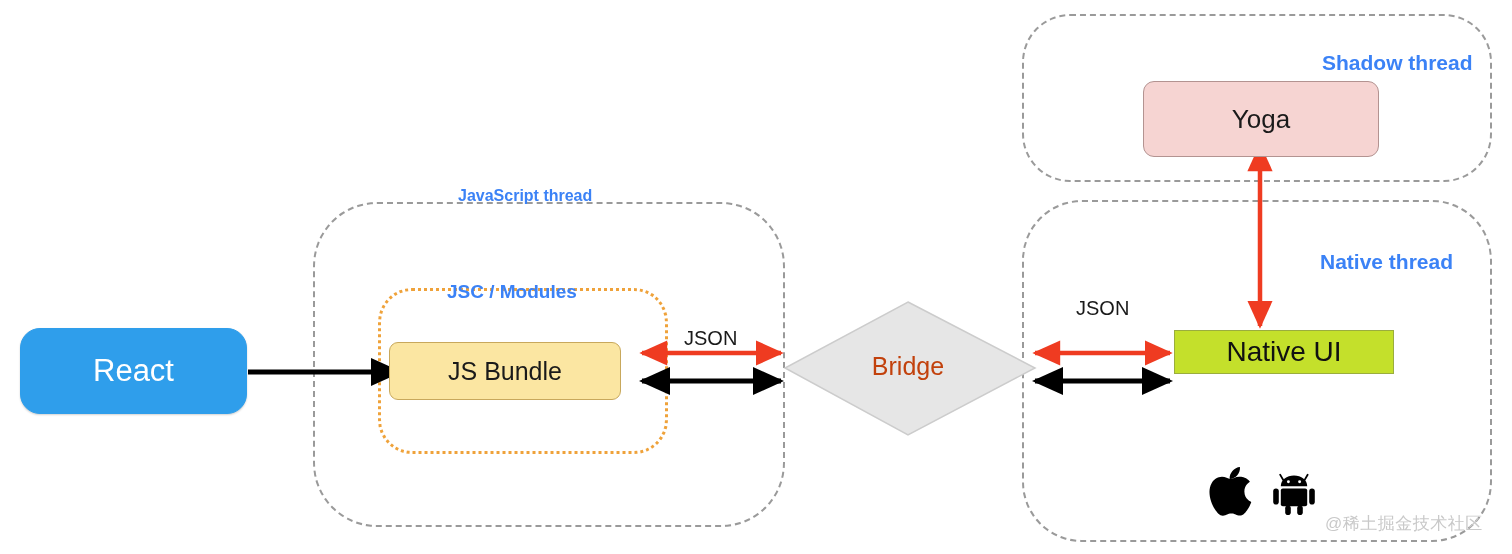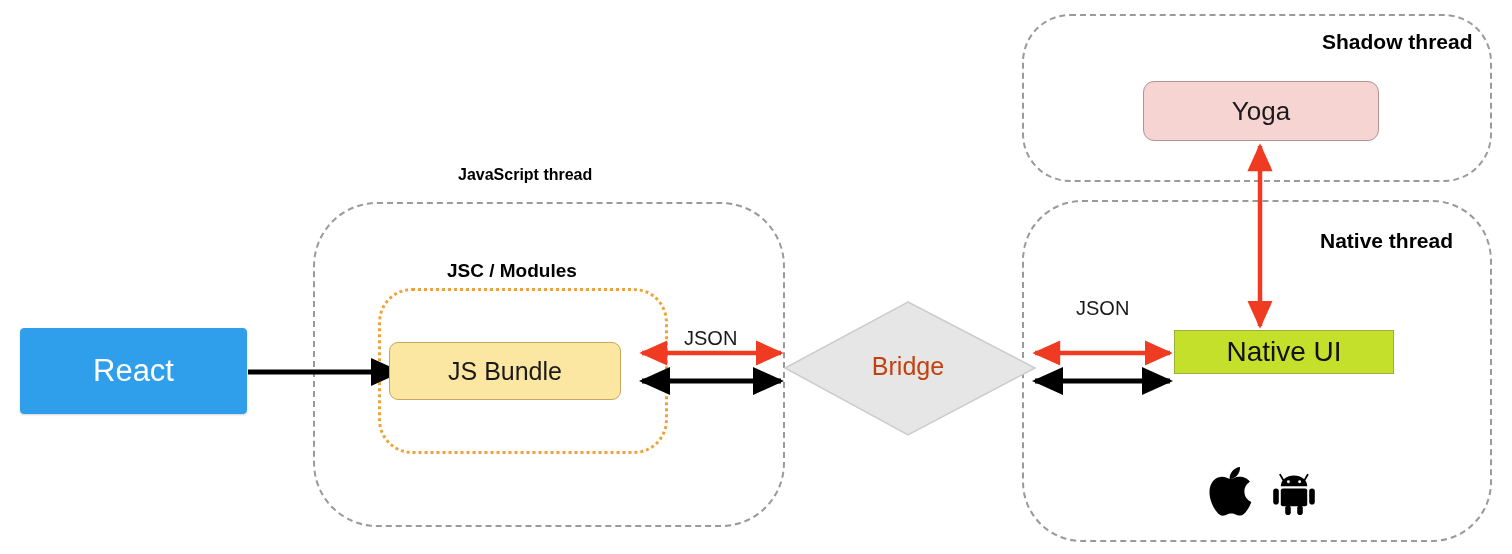--- a/index.html
+++ b/index.html
@@ -45,59 +45,60 @@
     height: 166px;
     border: 3px dotted #efa23a;
     border-radius: 34px;
     box-sizing: border-box;
   }
 
   
   .thread-label {
     position: absolute;
     font-weight: bold;
-    color: #000000;
+    color: #3b82f6;
     white-space: nowrap;
+    margin-top: 21px;
   }
   .lbl-shadow { left: 1322px; top: 30px;  font-size: 21px; }
   .lbl-native { left: 1320px; top: 229px; font-size: 21px; }
   .lbl-js     { left: 458px;  top: 166px; font-size: 16px; }
   .lbl-engine { left: 447px;  top: 260px; font-size: 19px; }
 
   
   .node {
     position: absolute;
     box-sizing: border-box;
     display: flex;
     align-items: center;
     justify-content: center;
     text-align: center;
   }
 
   #react-node {
     left: 20px; top: 328px; width: 227px; height: 86px;
     background: #2f9eeb;
     border: 1px solid #2f9eeb;
-    border-radius: 4px;
+    border-radius: 20px;
     color: #ffffff;
     font-size: 31px;
     box-shadow: 0 1px 2px rgba(0,0,0,0.18);
   }
 
   #js-bundle-node {
     left: 389px; top: 342px; width: 232px; height: 58px;
     background: #fbe6a2;
     border: 1px solid #c8a85c;
     border-radius: 9px;
     color: #1a1a1a;
     font-size: 25px;
   }
 
   #yoga-node {
-    left: 1143px; top: 81px; width: 236px; height: 60px;
+    left: 1143px; top: 81px; width: 236px; height: 76px;
     background: #f6d4d2;
     border: 1px solid #b39391;
     border-radius: 11px;
     color: #1a1a1a;
     font-size: 26px;
   }
 
   #native-ui-node {
     left: 1174px; top: 330px; width: 220px; height: 44px;
     background: #c4e02b;
@@ -238,14 +239,15 @@
       <rect x="22" y="44" width="66" height="44" rx="5"></rect>
 
       <rect x="3" y="44" width="14" height="40" rx="7"></rect>
       <rect x="93" y="44" width="14" height="40" rx="7"></rect>
 
       <rect x="33" y="86" width="14" height="24" rx="7"></rect>
       <rect x="63" y="86" width="14" height="24" rx="7"></rect>
     </g>
   </svg>
 
+  <div id="watermark">@稀土掘金技术社区</div>
 
 </div>
 
 </body></html>

